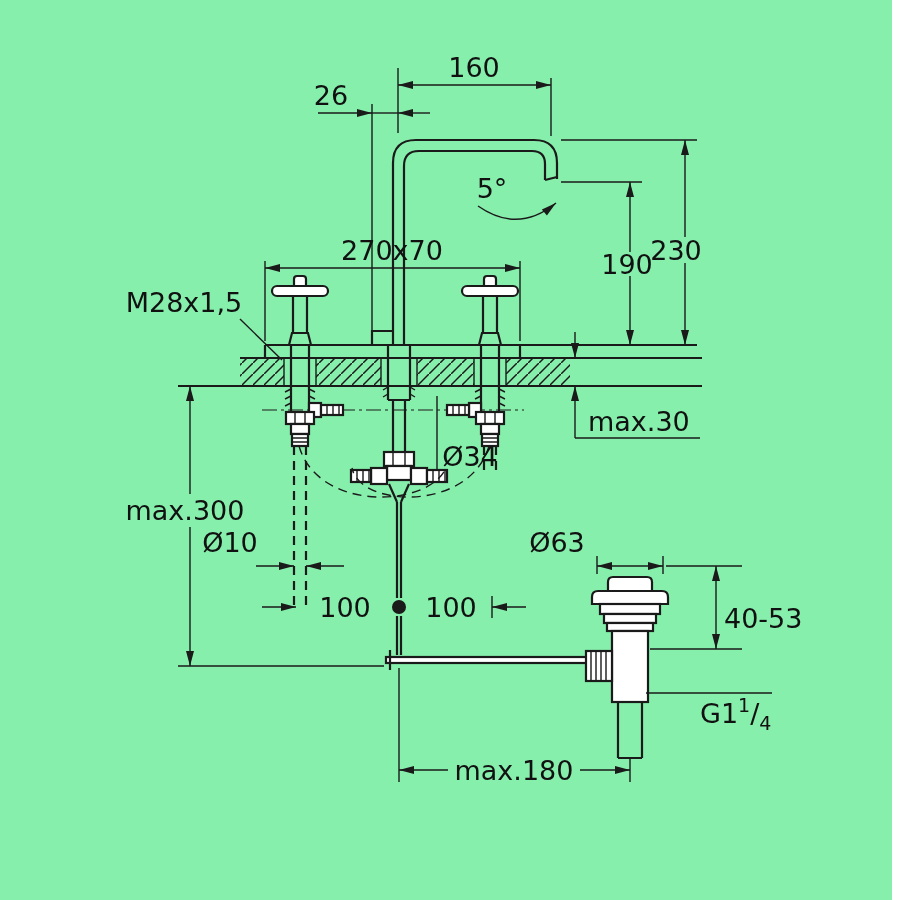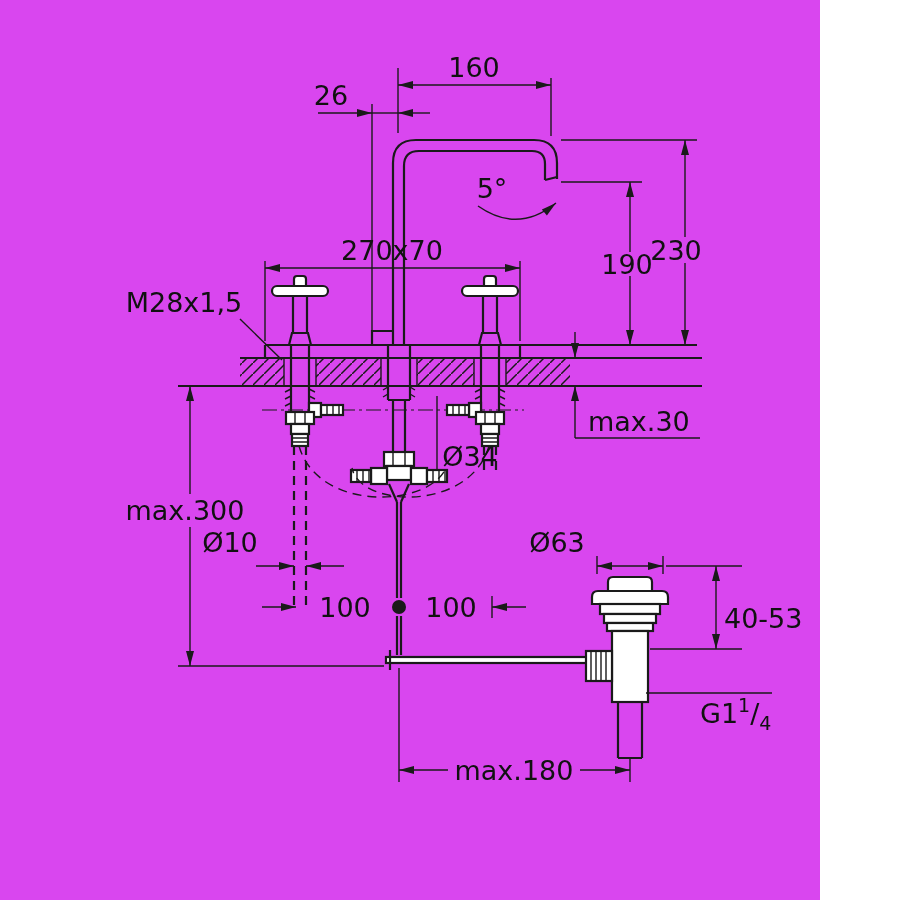--- a/index.html
+++ b/index.html
@@ -1,16 +1,16 @@
 <!DOCTYPE html>
 <html><head>
 <meta charset="utf-8">
 <style>
   html,body{margin:0;padding:0;background:#ffffff;}
-  .page{width:820px;height:900px;background:#d946ef;position:relative;overflow:hidden;}
+  .page{width:892px;height:900px;background:#86efac;position:relative;overflow:hidden;}
   svg{display:block;}
   .ol{stroke:#1a1a1a;stroke-width:2.2;fill:none;}
   .thin{stroke:#1a1a1a;stroke-width:1.4;fill:none;}
   .wfill{fill:#ffffff;stroke:#1a1a1a;stroke-width:2.2;}
   .dash{stroke-dasharray:9 6;}
   .cl{stroke:#1a1a1a;stroke-width:1.2;fill:none;stroke-dasharray:15 4 3 4;}
   text{font-family:"DejaVu Sans","Liberation Sans",sans-serif;font-size:27px;fill:#111;}
   .mid{text-anchor:middle;}
   .cen{dominant-baseline:central;}
 </style>

